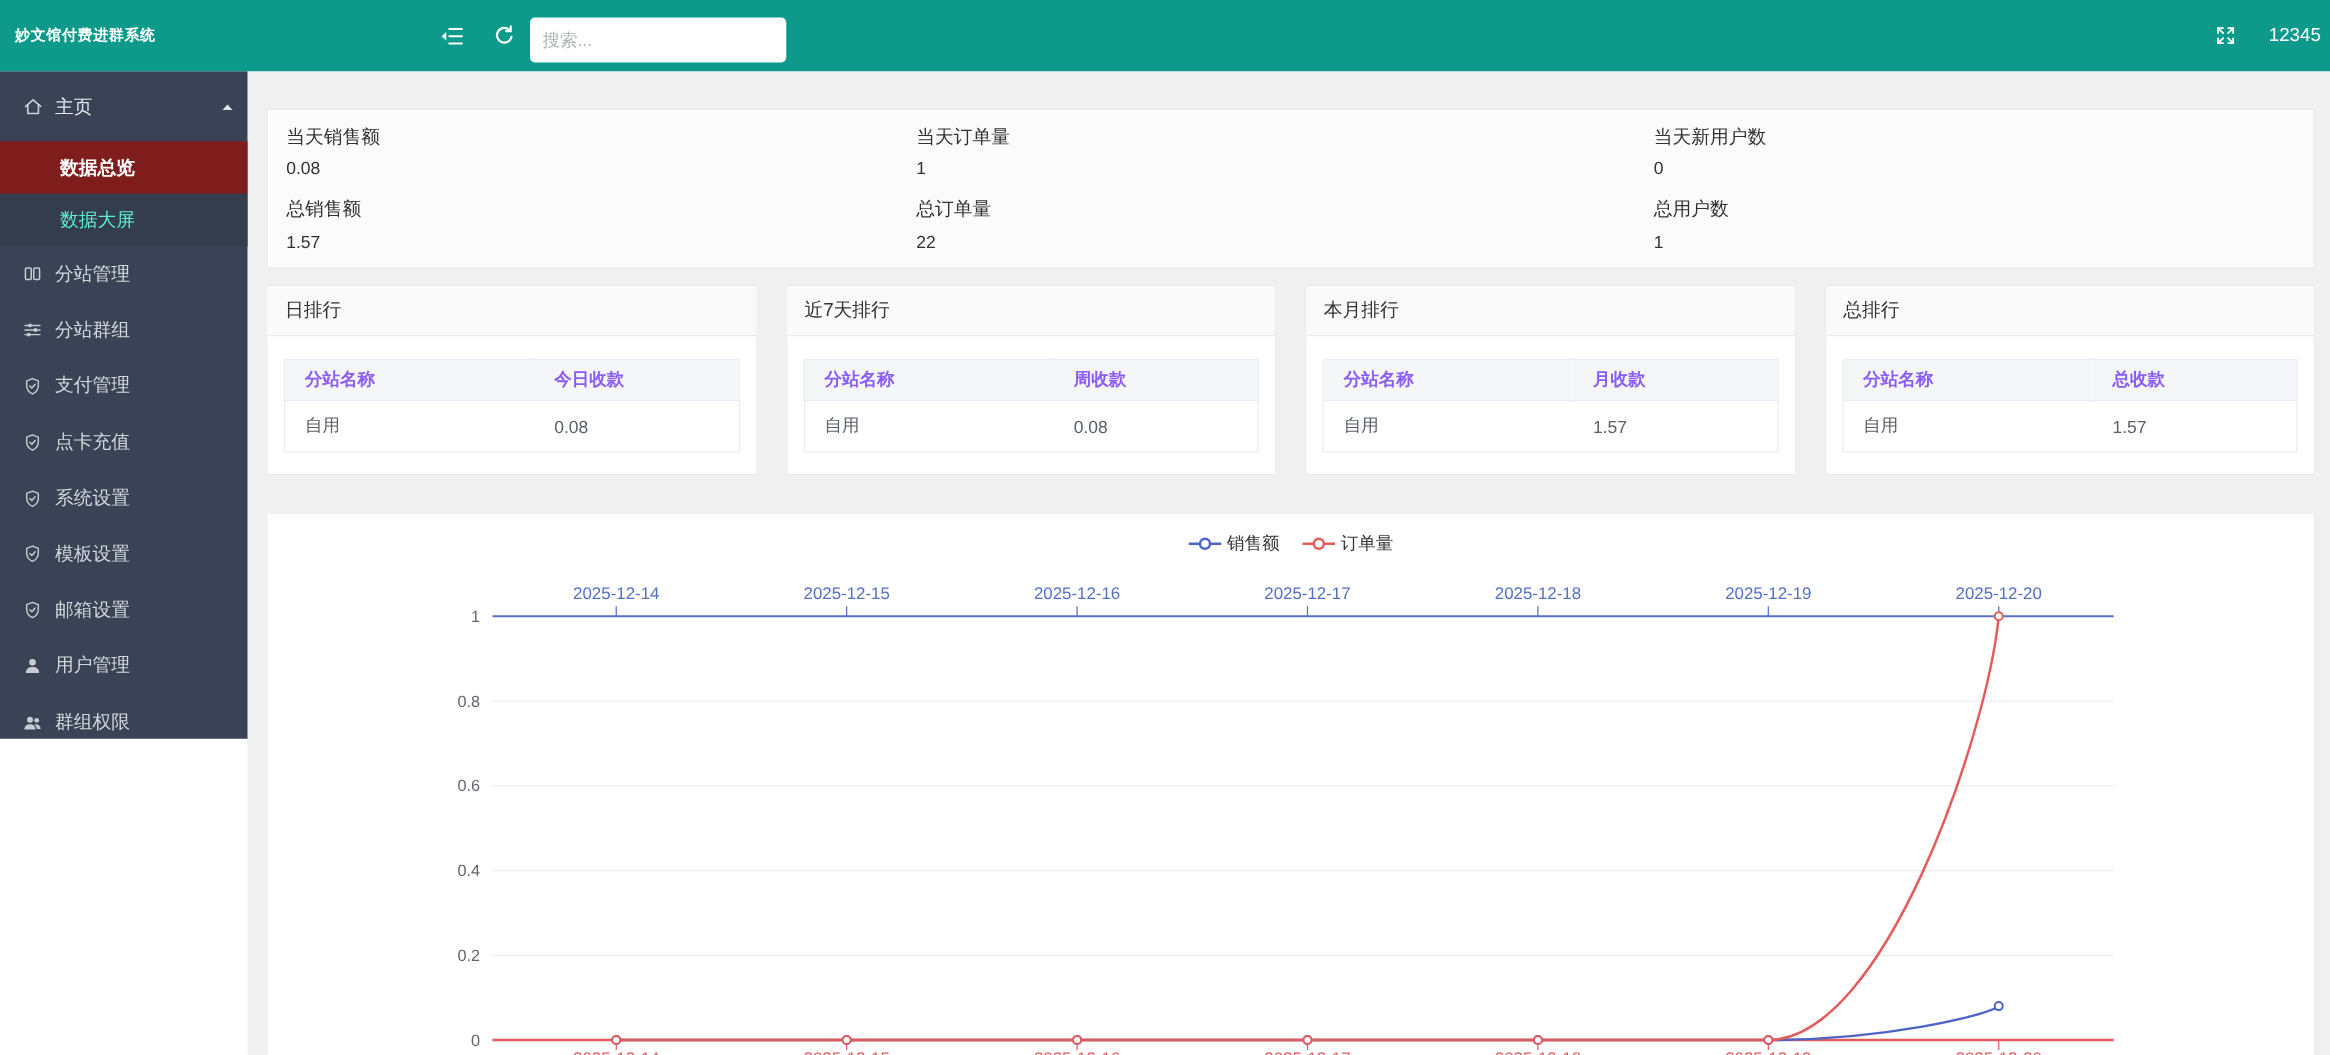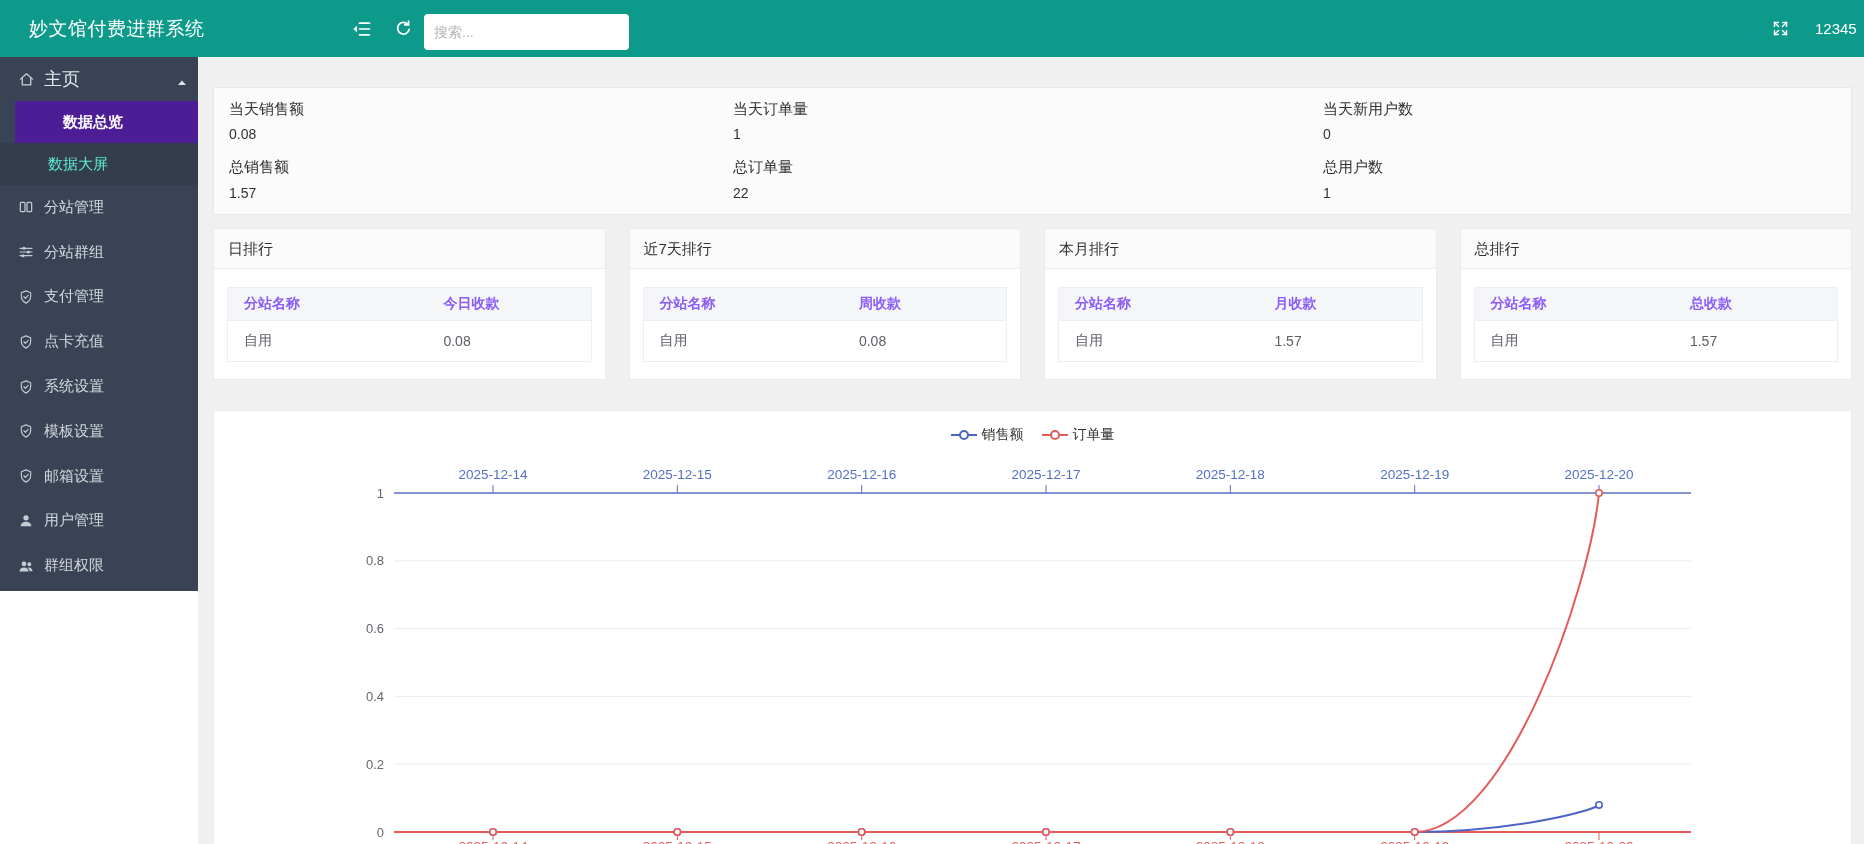--- a/index.html
+++ b/index.html
@@ -2,41 +2,41 @@
 <html><head>
 <meta charset="utf-8">
 <style>
   * { margin:0; padding:0; box-sizing:border-box; }
   html,body { width:1864px; height:844px; overflow:hidden; background:#ffffff;
     font-family:"Liberation Sans","DejaVu Sans",sans-serif; }
   .page { position:relative; width:1864px; height:844px; }
 
   
   .header { position:absolute; left:0; top:0; width:1864px; height:57px; background:#0e9a8a; z-index:5; }
-  .app-title { position:absolute; left:29px; top:0; height:57px; line-height:57px;
-    color:#ffffff; font-size:19px; font-weight:normal; letter-spacing:0.5px; white-space:nowrap; }
+  .app-title { position:absolute; left:12px; top:0; height:57px; line-height:57px;
+    color:#ffffff; font-size:12px; font-weight:bold; letter-spacing:0.5px; white-space:nowrap; }
   .hd-ic { position:absolute; top:19px; width:20px; height:20px; color:#ffffff; cursor:pointer; }
   .hd-fold { left:352px; }
   .hd-refresh { left:394px; top:19px; }
   .hd-search { position:absolute; left:424px; top:14px; width:205px; height:36px; border:none; outline:none;
     border-radius:4px; background:#ffffff; font-size:14px; color:#333; padding:0 10px; }
   .hd-search::placeholder { color:#b0b3b8; }
   .hd-expand { left:1772px; top:20px; width:17px; height:17px; }
   .hd-user { position:absolute; left:1815px; top:0; height:57px; line-height:57px; color:#ffffff;
     font-size:15px; white-space:nowrap; cursor:pointer; }
 
   
   .sidebar { position:absolute; left:0; top:57px; width:198px; height:534px; background:#3a4355; z-index:4; }
-  .sb-row { position:relative; display:flex; align-items:center; height:44px; padding-left:18px;
-    color:#e3e6ea; font-size:18px; cursor:pointer; }
+  .sb-row { position:relative; display:flex; align-items:center; height:56px; padding-left:18px;
+    color:#e3e6ea; font-size:15px; cursor:pointer; }
   .sb-row .ic { display:inline-flex; width:17px; height:17px; margin-right:9px; color:#cdd2d9; align-items:center; }
   .sb-caret { position:absolute; right:10px; top:50%; transform:translateY(-50%); color:#dfe2e6; width:12px; height:12px; }
   .sb-sub { height:42px; padding-left:48px; background:#333d4c; color:#5eead4; font-size:15px;
     display:flex; align-items:center; cursor:pointer; }
-  .sb-sub.active { background:#4c1d95; color:#ffffff; font-weight:bold;margin-left:15px; }
+  .sb-sub.active { background:#7f1d1d; color:#ffffff; font-weight:bold; }
   .sb-item { height:44.8px; display:flex; align-items:center; padding-left:18px; color:#d3d7dd;
     font-size:15px; cursor:pointer; }
   .sb-item .ic { display:inline-flex; width:16px; height:16px; margin-right:10px; color:#c7ccd4; }
 
   
   .main { position:absolute; left:198px; top:57px; width:1666px; height:787px; background:#f0f0f0; }
 
   
   .stats-card { position:absolute; left:15px; top:30px; width:1639px; height:128px;
     background:#fbfbfb; border:1px solid #e8e8e8; }

